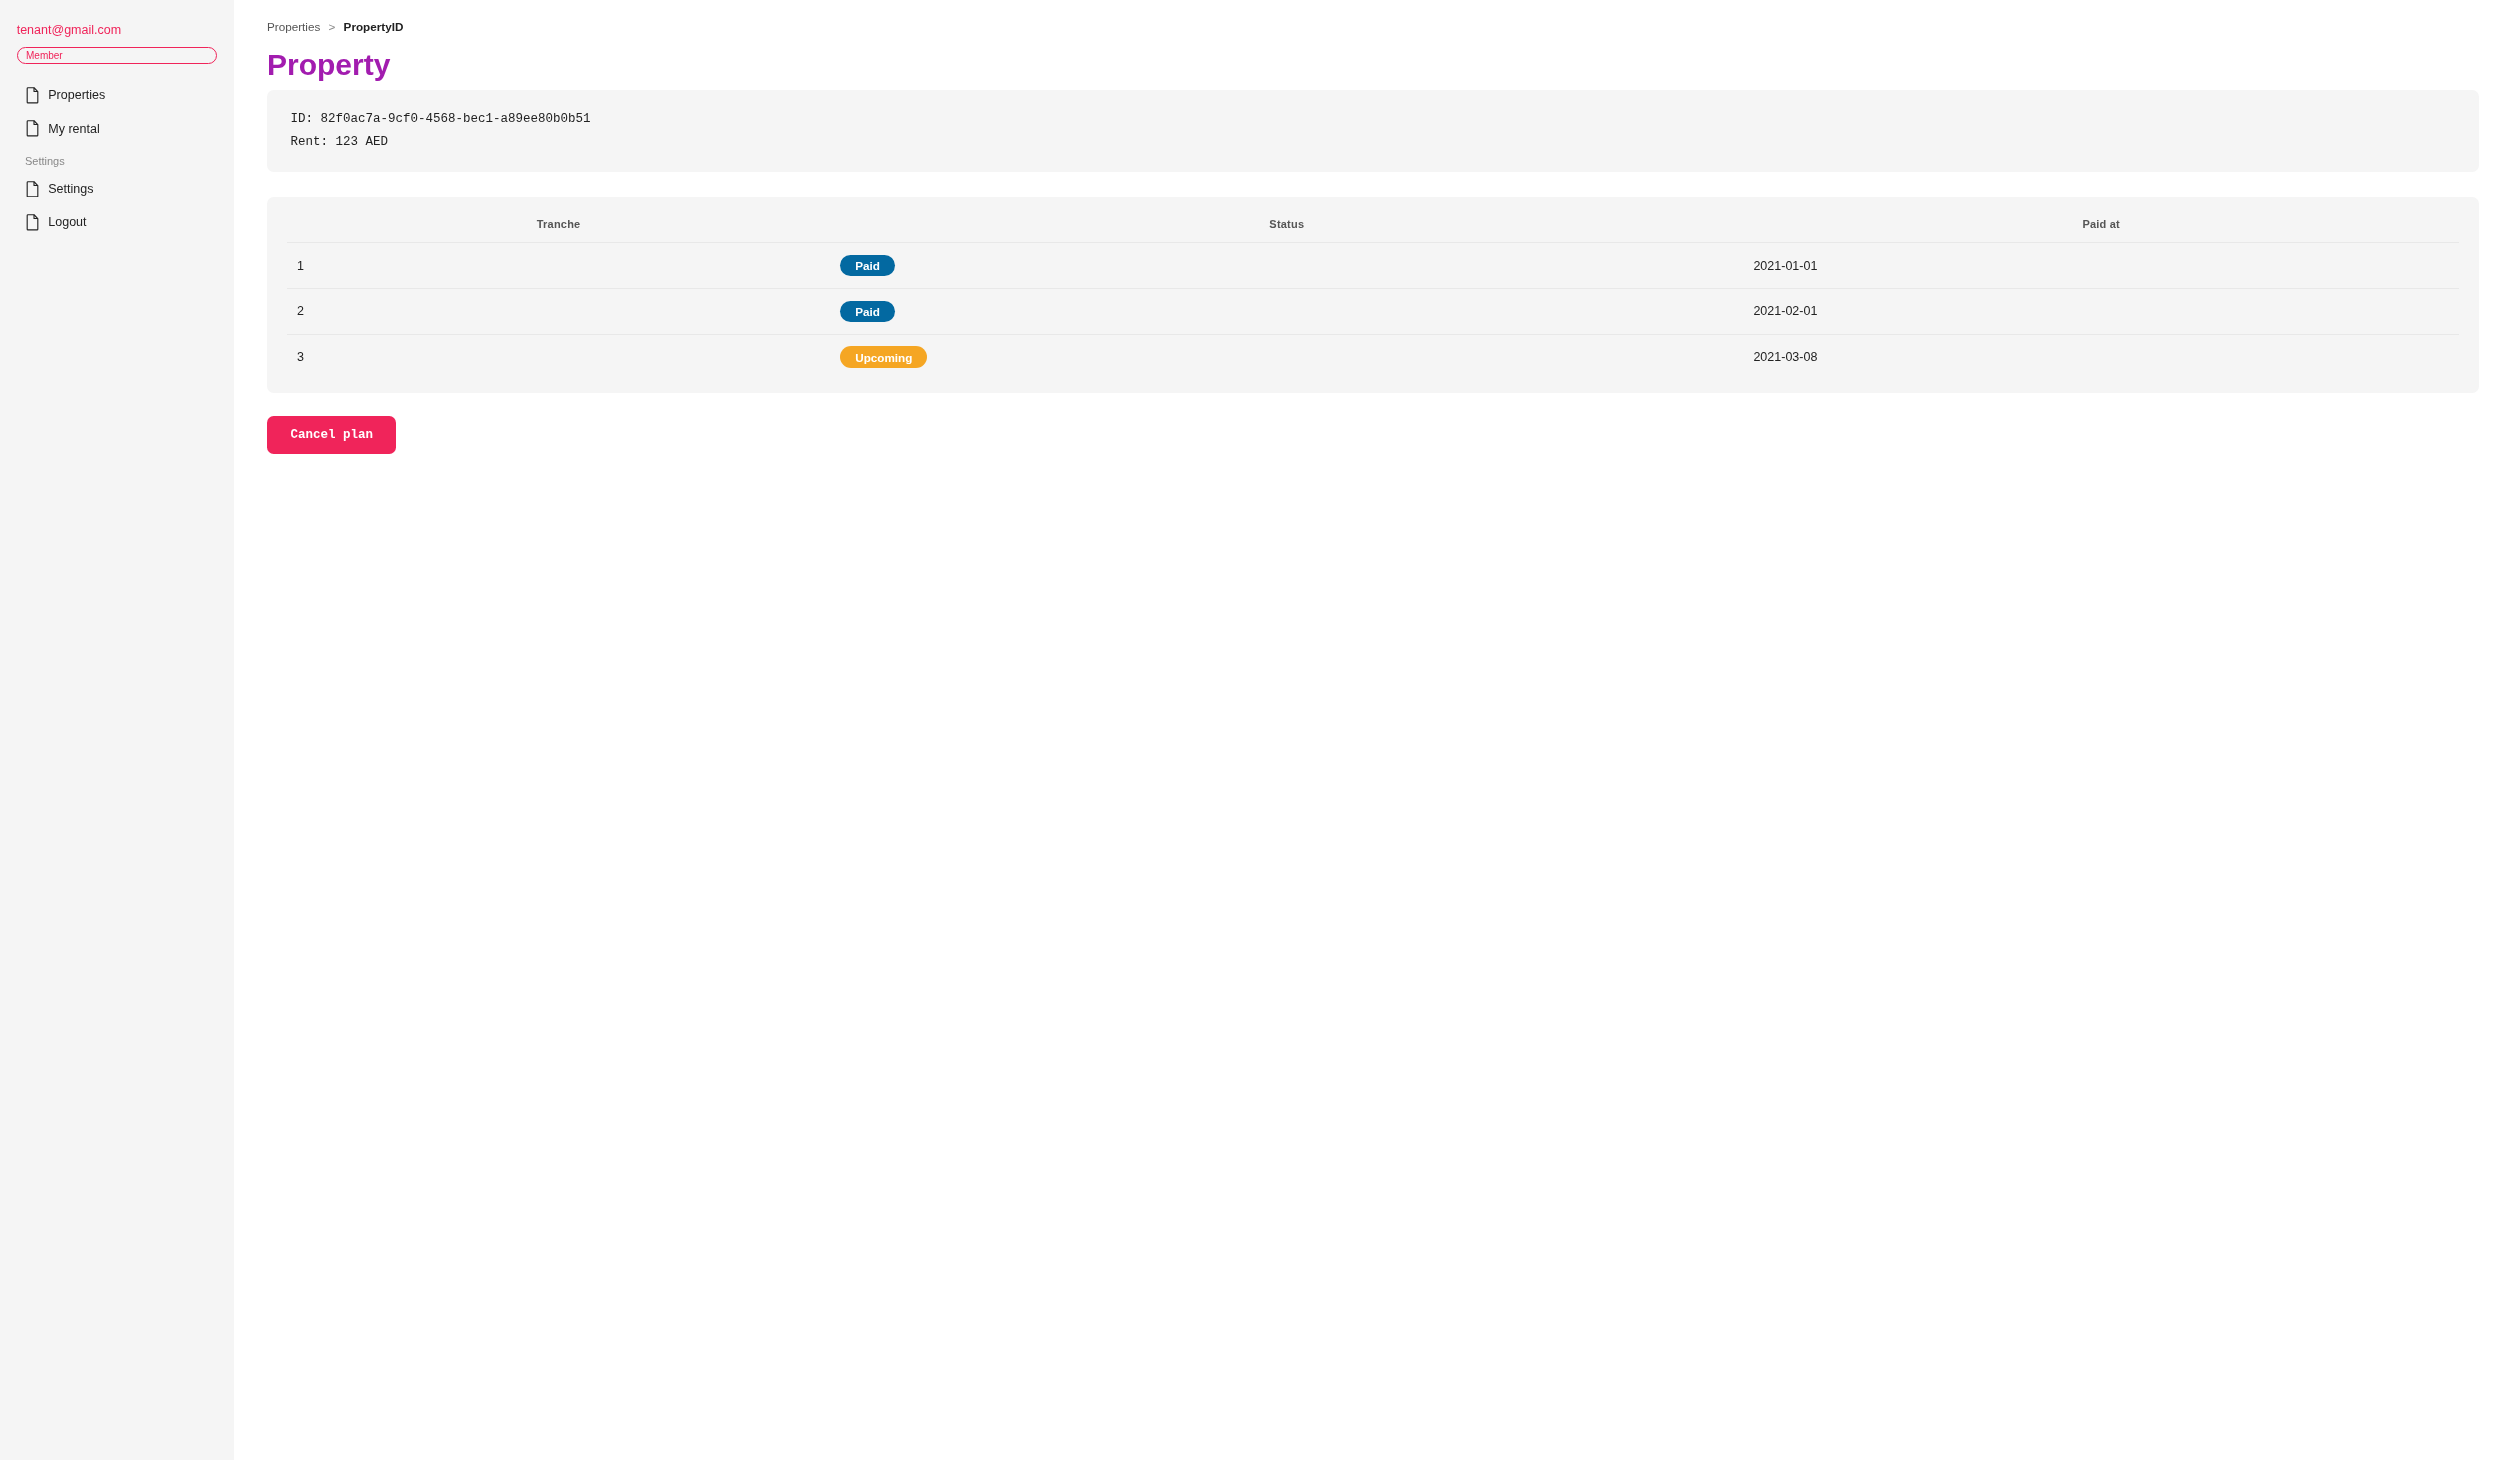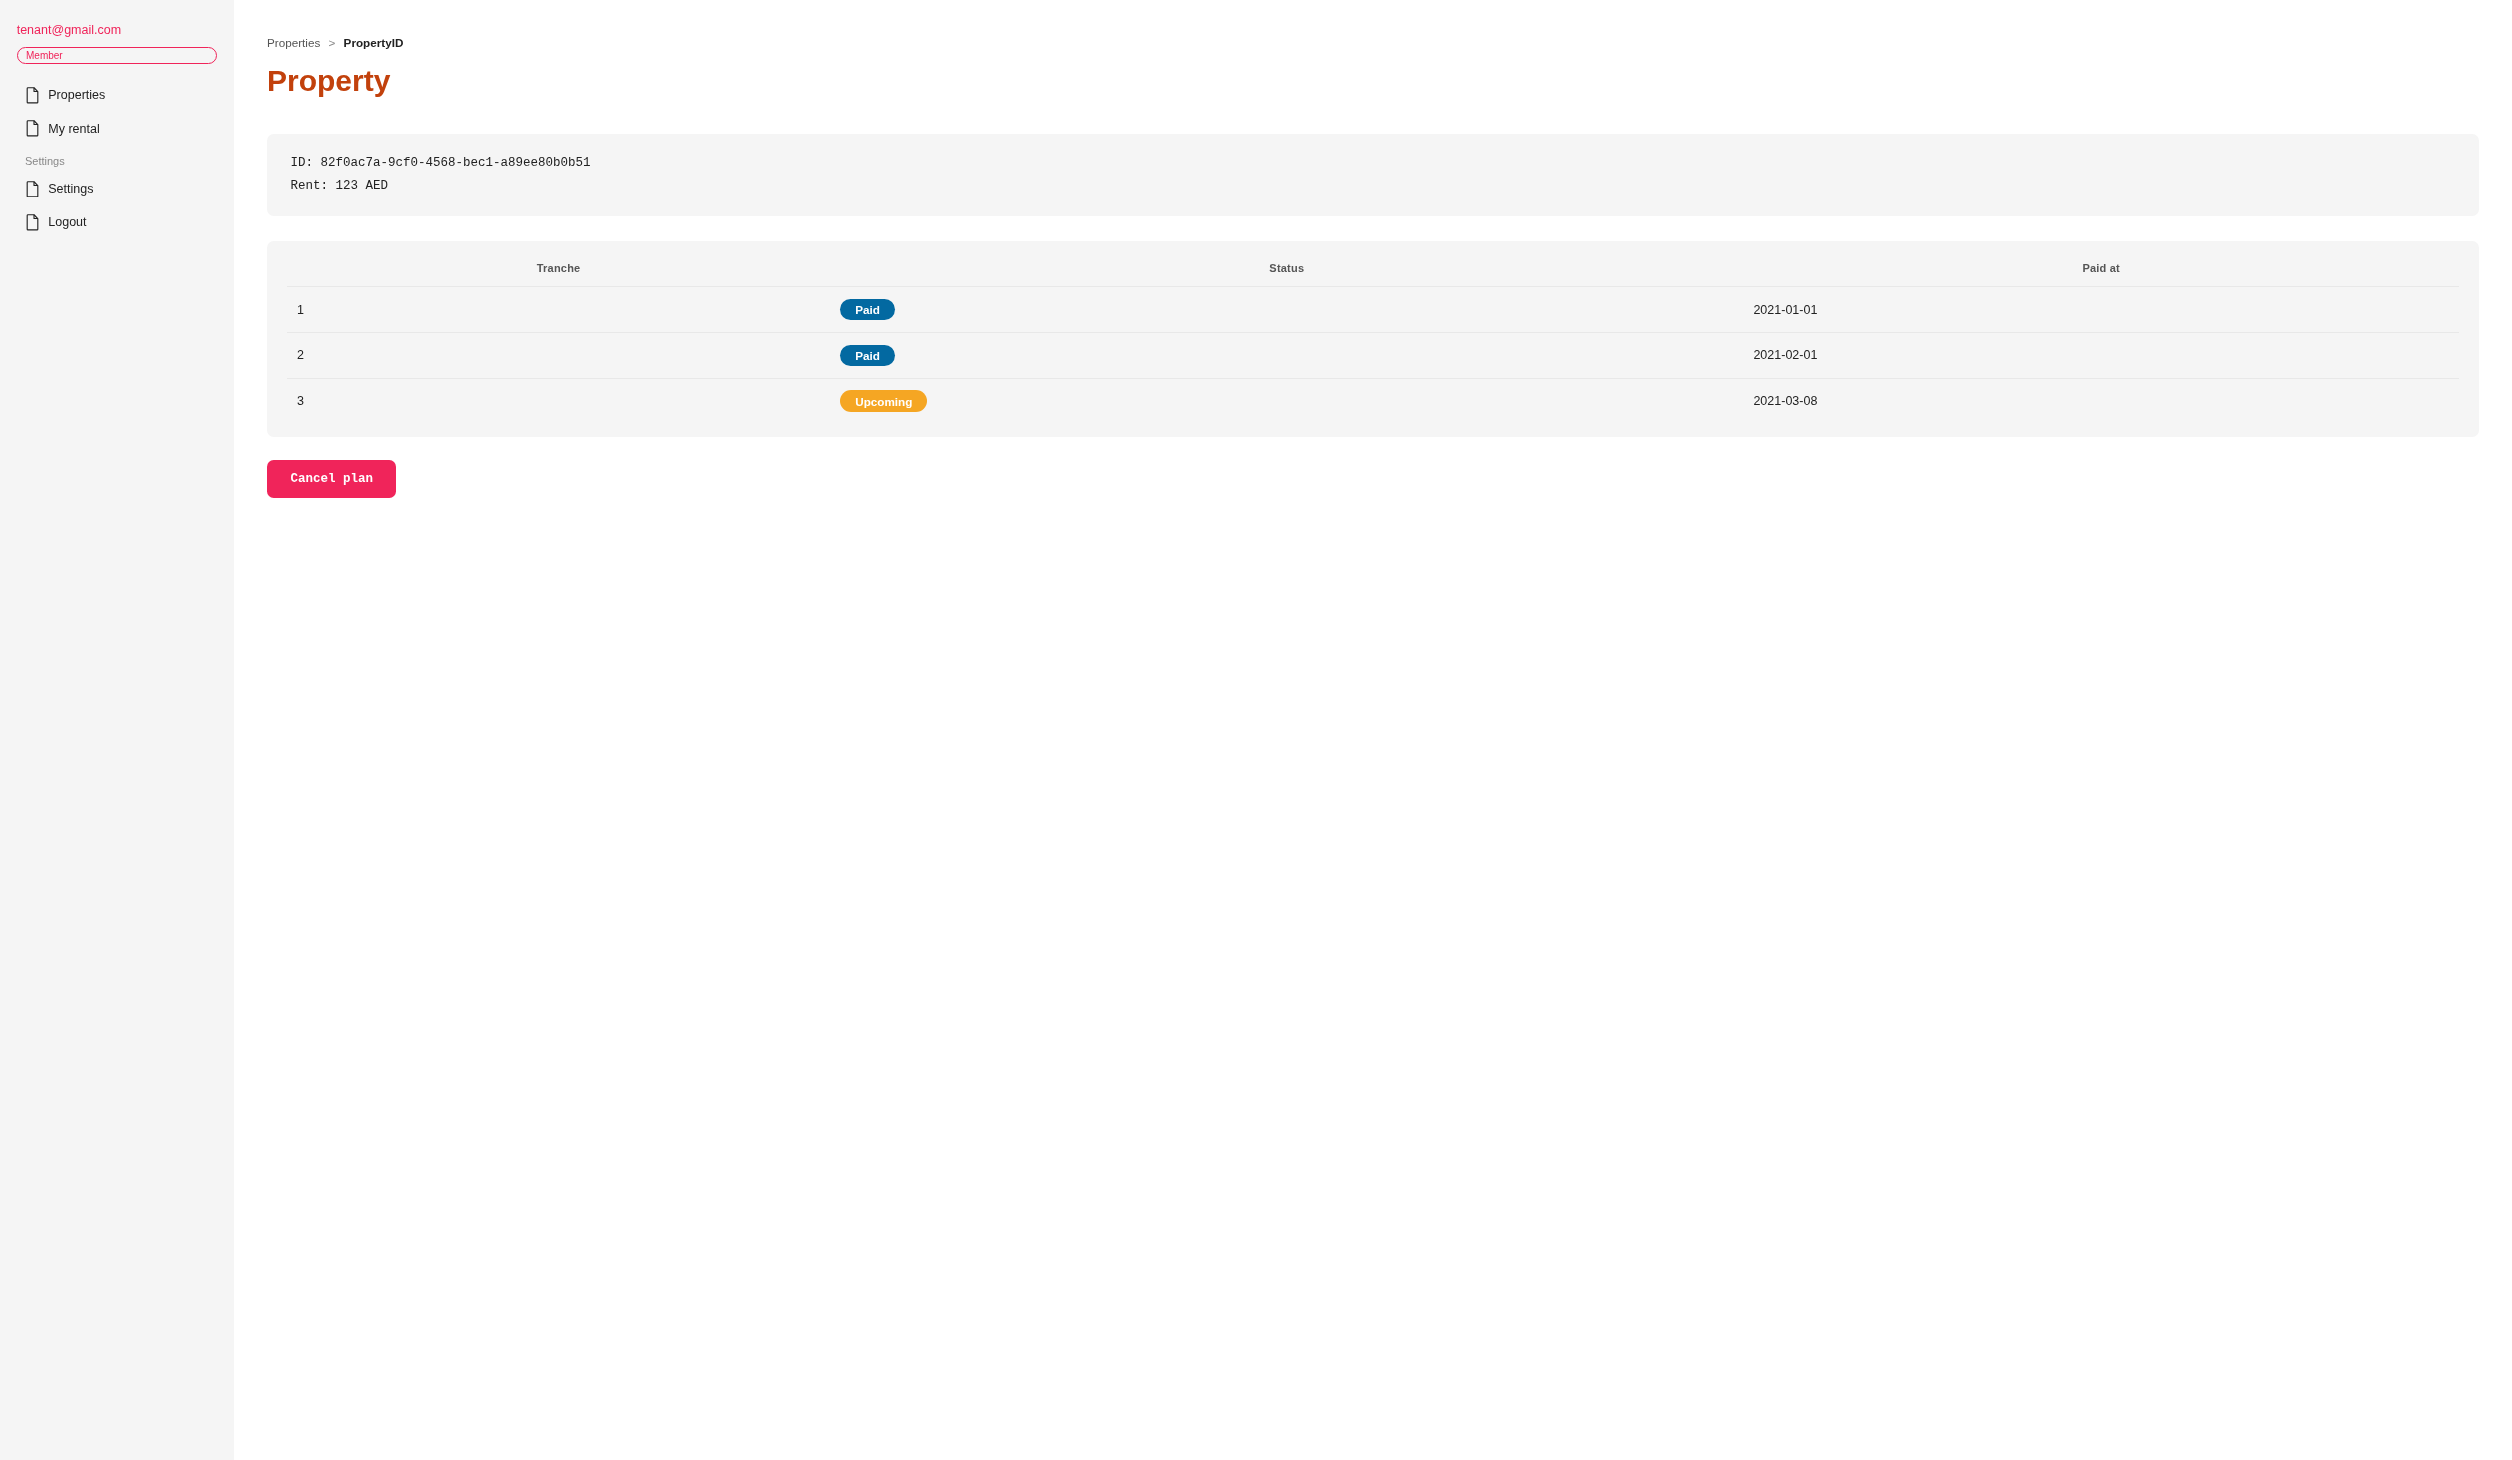--- a/index.html
+++ b/index.html
@@ -53,40 +53,40 @@
     .doc-icon {
       width: 15px;
       height: 16.7px;
       display: inline-block;
       flex-shrink: 0;
     }
 
     
     #main {
       flex: 1;
-      padding: 36px 33px;
+      padding: 20px 33px;
     }
     .breadcrumb {
       font-size: 11.7px;
       color: #555;
       margin-bottom: 15px;
     }
     .breadcrumb-sep {
       margin: 0 5px;
       color: #888;
     }
     .breadcrumb-active {
       font-weight: 600;
       color: #222;
     }
     .page-title {
       font-size: 30px;
       font-weight: 800;
-      color: #c2410c;
-      margin-bottom: 36px;
+      color: #a21caf;
+      margin-bottom: 8px;
     }
     .property-info-box {
       background: #f5f5f5;
       border-radius: 6.7px;
       padding: 18.4px 23.4px;
       font-family: 'Courier New', Courier, monospace;
       font-size: 12.5px;
       color: #222;
       margin-bottom: 25px;
       line-height: 1.8;

